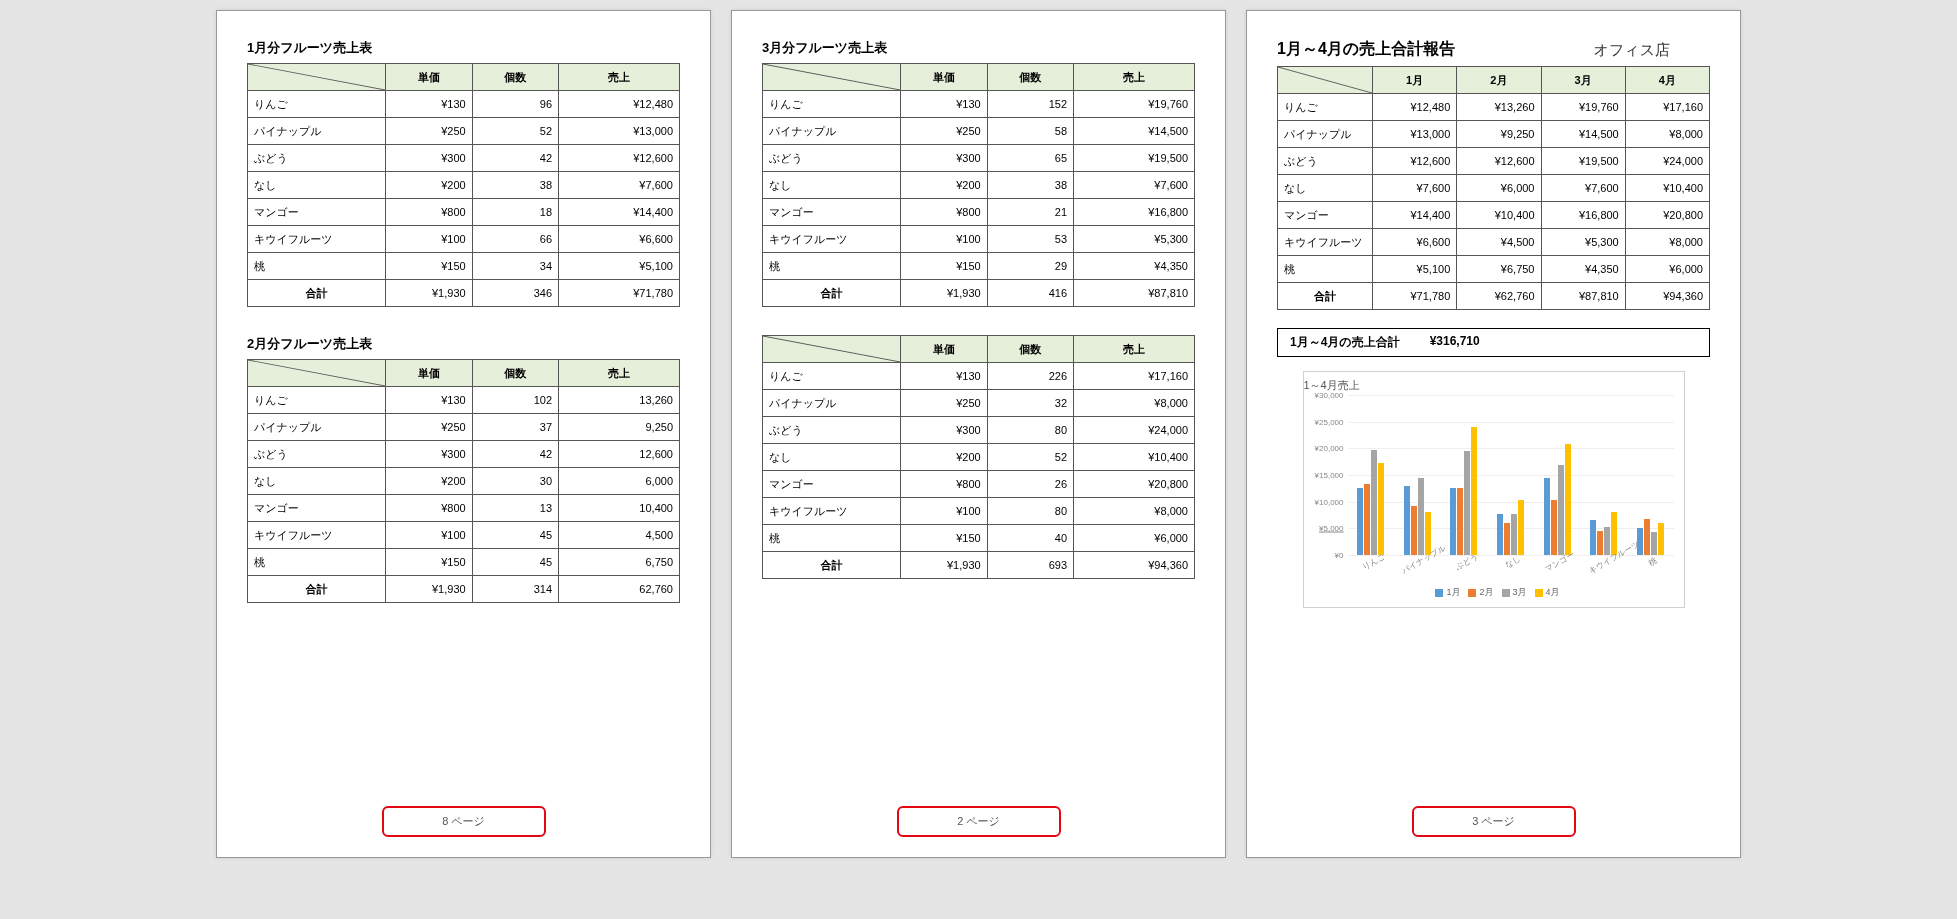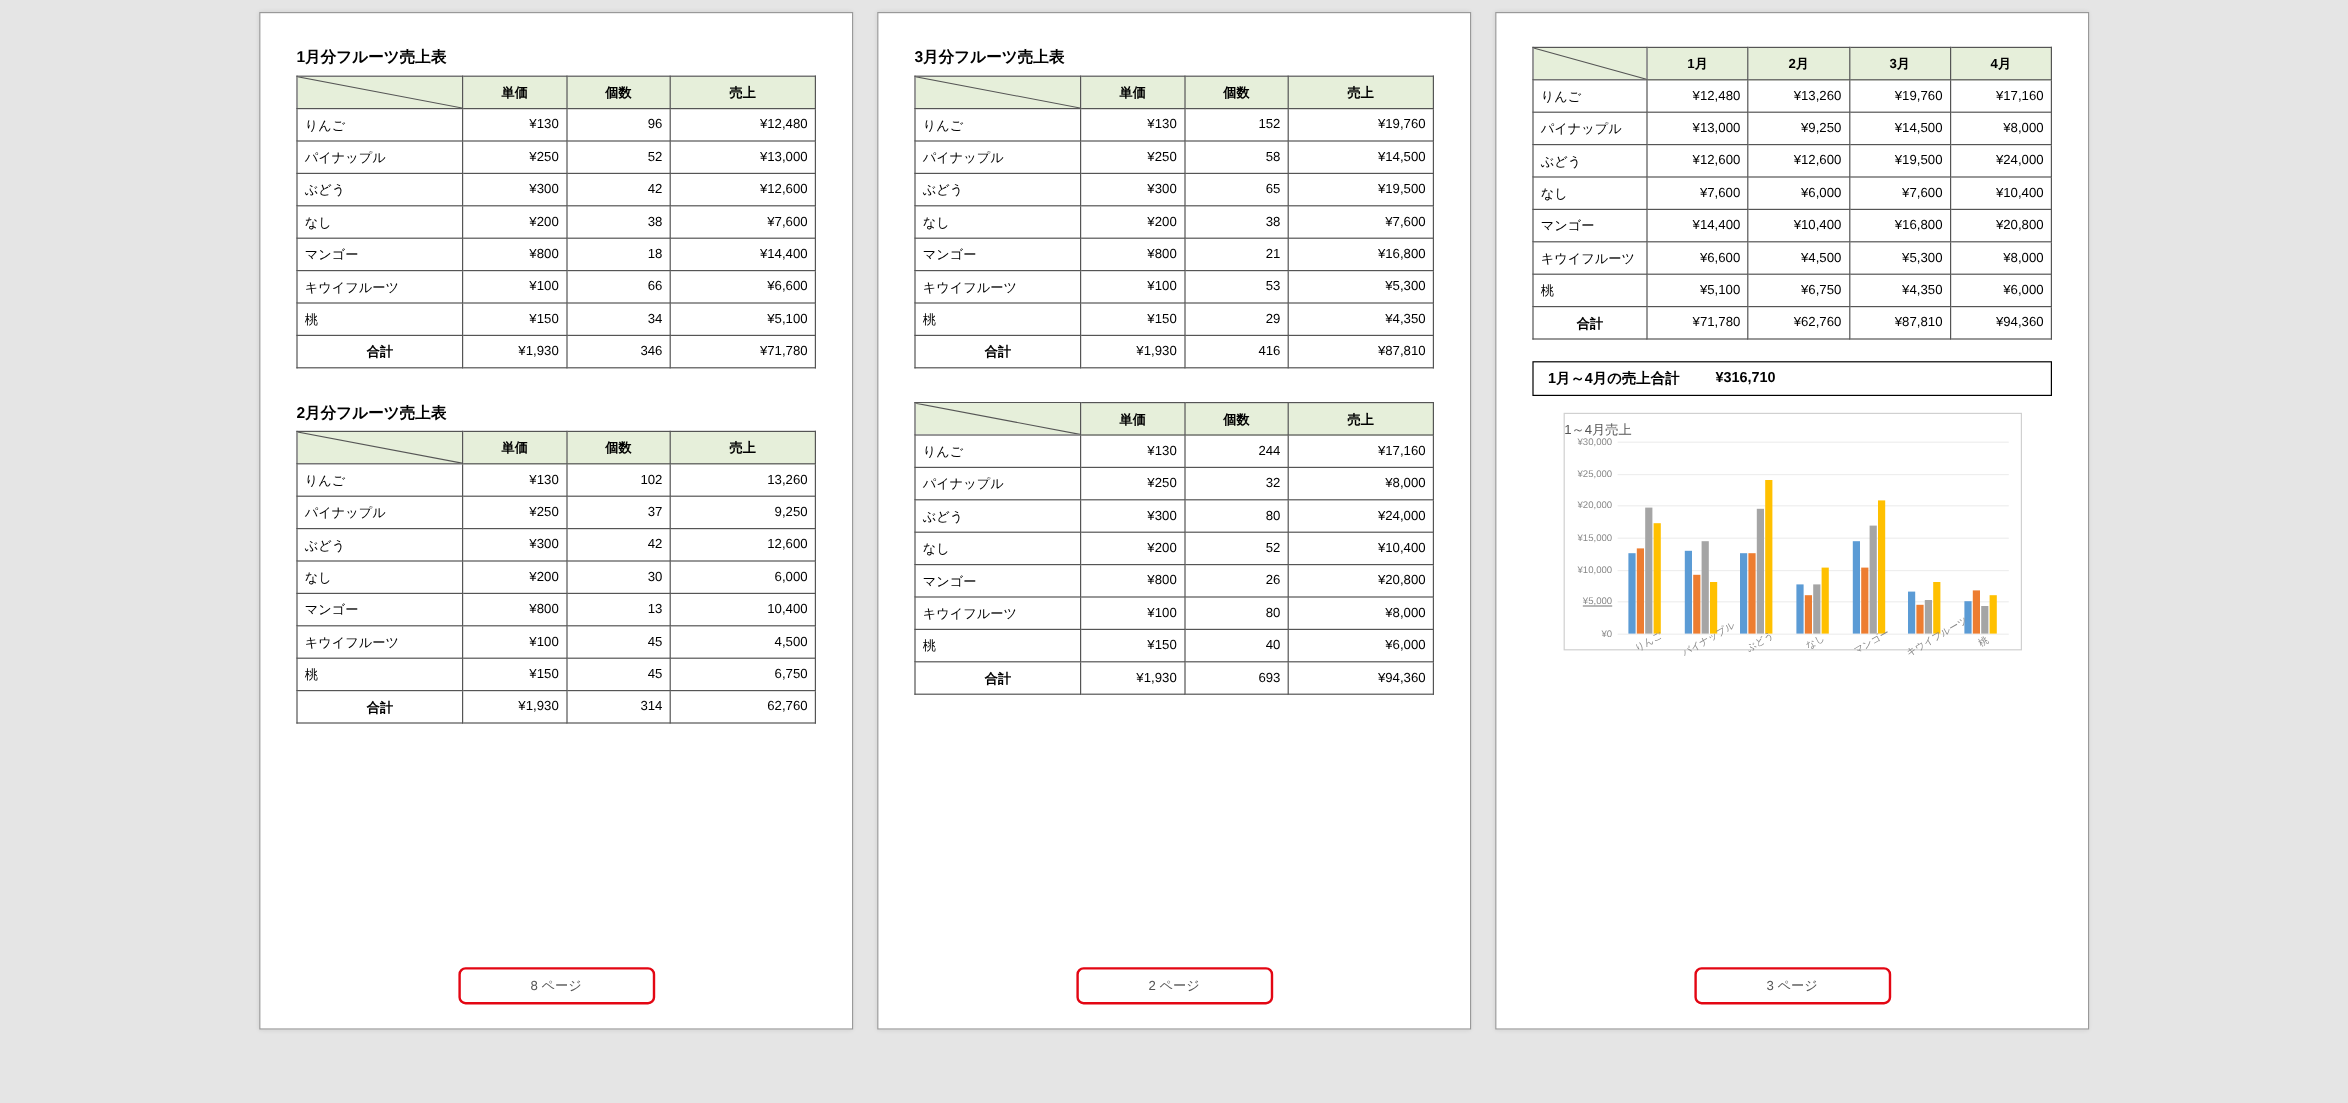--- a/index.html
+++ b/index.html
@@ -415,21 +415,21 @@
                 <line x1="0" y1="0" x2="100" y2="30" stroke="#555" stroke-width="1"></line>
               </svg>
             </th>
             <th>単価</th>
             <th>個数</th>
             <th>売上</th>
           </tr>
           <tr>
             <td class="name">りんご</td>
             <td class="num">¥130</td>
-            <td class="num">244</td>
+            <td class="num">226</td>
             <td class="num">¥17,160</td>
           </tr>
           <tr>
             <td class="name">パイナップル</td>
             <td class="num">¥250</td>
             <td class="num">32</td>
             <td class="num">¥8,000</td>
           </tr>
           <tr>
             <td class="name">ぶどう</td>
@@ -466,20 +466,24 @@
             <td class="num">¥1,930</td>
             <td class="num">693</td>
             <td class="num">¥94,360</td>
           </tr>
         </tbody>
       </table>
     <div class="page-num-box">2 ページ</div>
   </div>
 
   <div class="page">
+    <div class="summary-title-row">
+      <div class="summary-title">1月～4月の売上合計報告</div>
+      <div class="store-name">オフィス店</div>
+    </div>
     <table class="data" id="summary-table">
         <colgroup>
           <col style="width:22%">
           <col style="width:19.5%">
           <col style="width:19.5%">
           <col style="width:19.5%">
           <col style="width:19.5%">
         </colgroup>
         <tbody>
           <tr>
@@ -621,18 +625,19 @@
         </div>
       <div class="xcat-row" id="xcat-row">
           <div class="xcat">りんご</div>
           <div class="xcat">パイナップル</div>
           <div class="xcat">ぶどう</div>
           <div class="xcat">なし</div>
           <div class="xcat">マンゴー</div>
           <div class="xcat">キウイフルーツ</div>
           <div class="xcat">桃</div>
         </div>
+      <div class="legend" id="legend"><span class="sw" style="background:#5b9bd5"></span><span>1月</span><span class="sw" style="background:#ed7d31"></span><span>2月</span><span class="sw" style="background:#a5a5a5"></span><span>3月</span><span class="sw" style="background:#ffc000"></span><span>4月</span></div>
     </div>
 
     <div class="page-num-box">3 ページ</div>
   </div>
 
 </div>
 
 </body></html>

